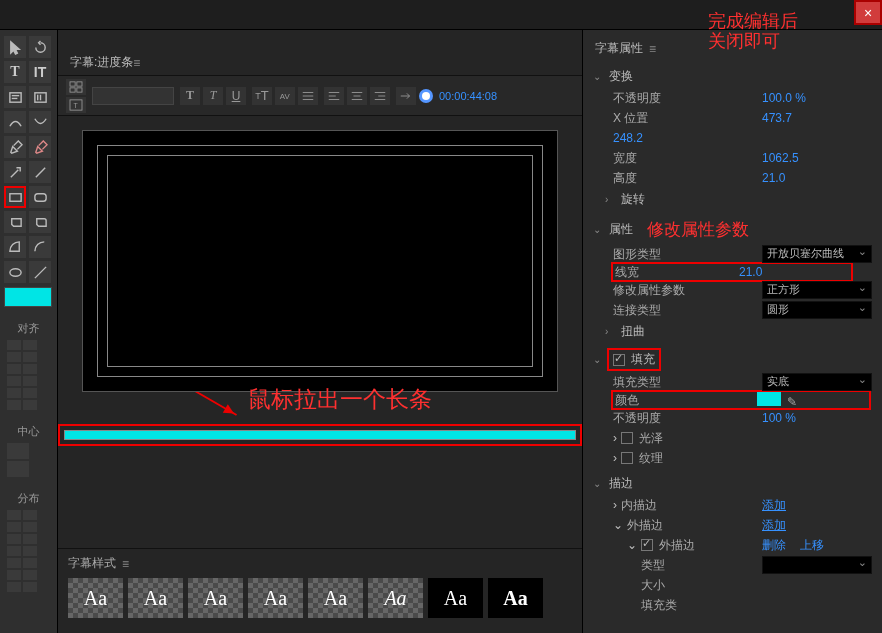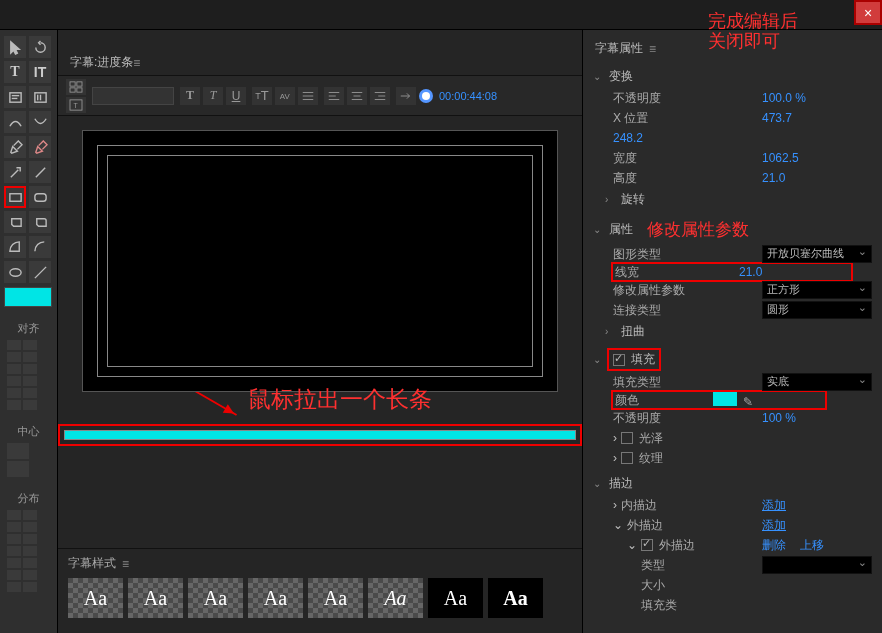--- a/index.html
+++ b/index.html
@@ -424,21 +424,21 @@
           <span class="twisty">⌄</span>
           <span class="highlight-red" style="display:inline-flex;align-items:center;padding:1px 4px">
             <span class="checkbox checked"></span>
             <span class="section-label">填充</span>
           </span>
         </div>
       <div class="prop-row">
           <span class="prop-label">填充类型</span>
           <span class="prop-select">实底</span>
         </div>
-      <div class="prop-row highlight-red" style="margin-left:28px;width:216px">
+      <div class="prop-row highlight-red" style="margin-left:28px;width:260px">
           <span class="prop-label">颜色</span>
           <span style="width:110px"><span class="prop-color"></span><span class="prop-eyedrop">✎</span></span>
         </div>
       <div class="prop-row">
           <span class="prop-label">不透明度</span>
           <span class="prop-value">100 %</span>
         </div>
       <div class="prop-row">
           <span class="twisty" style="margin-right:4px">›</span>
           <span class="checkbox"></span>

